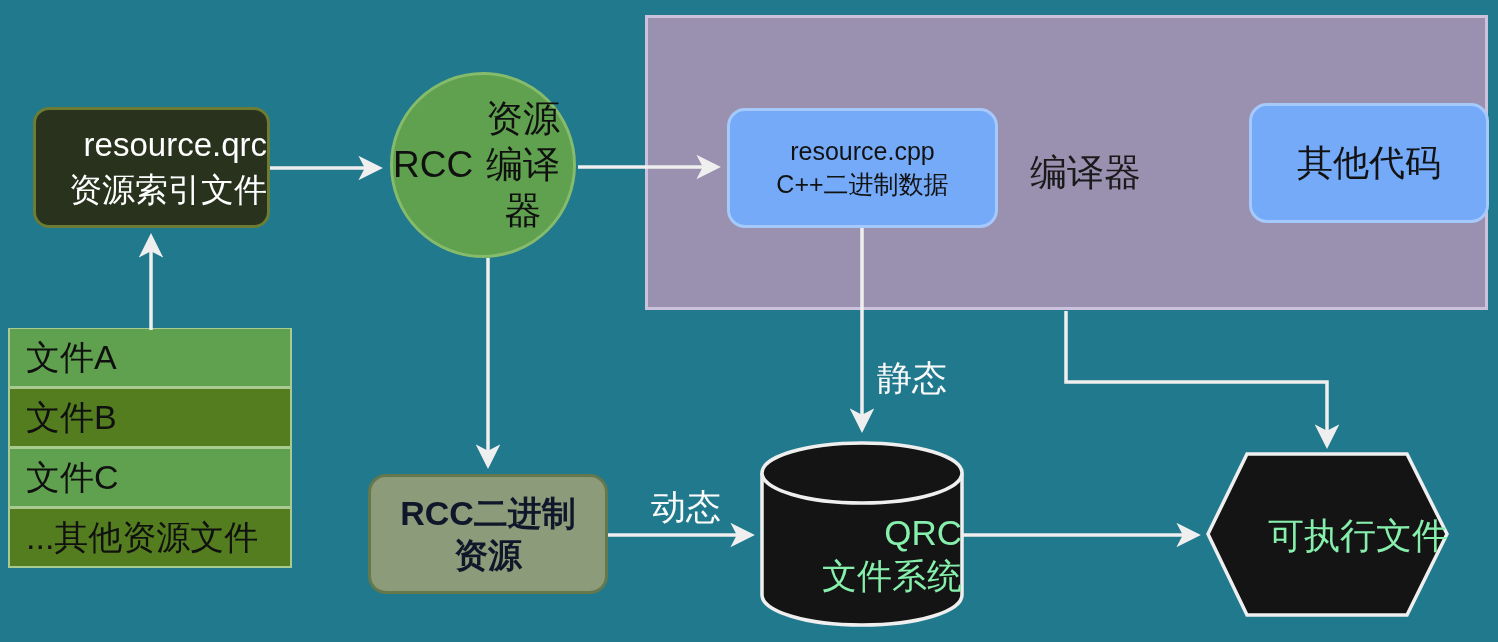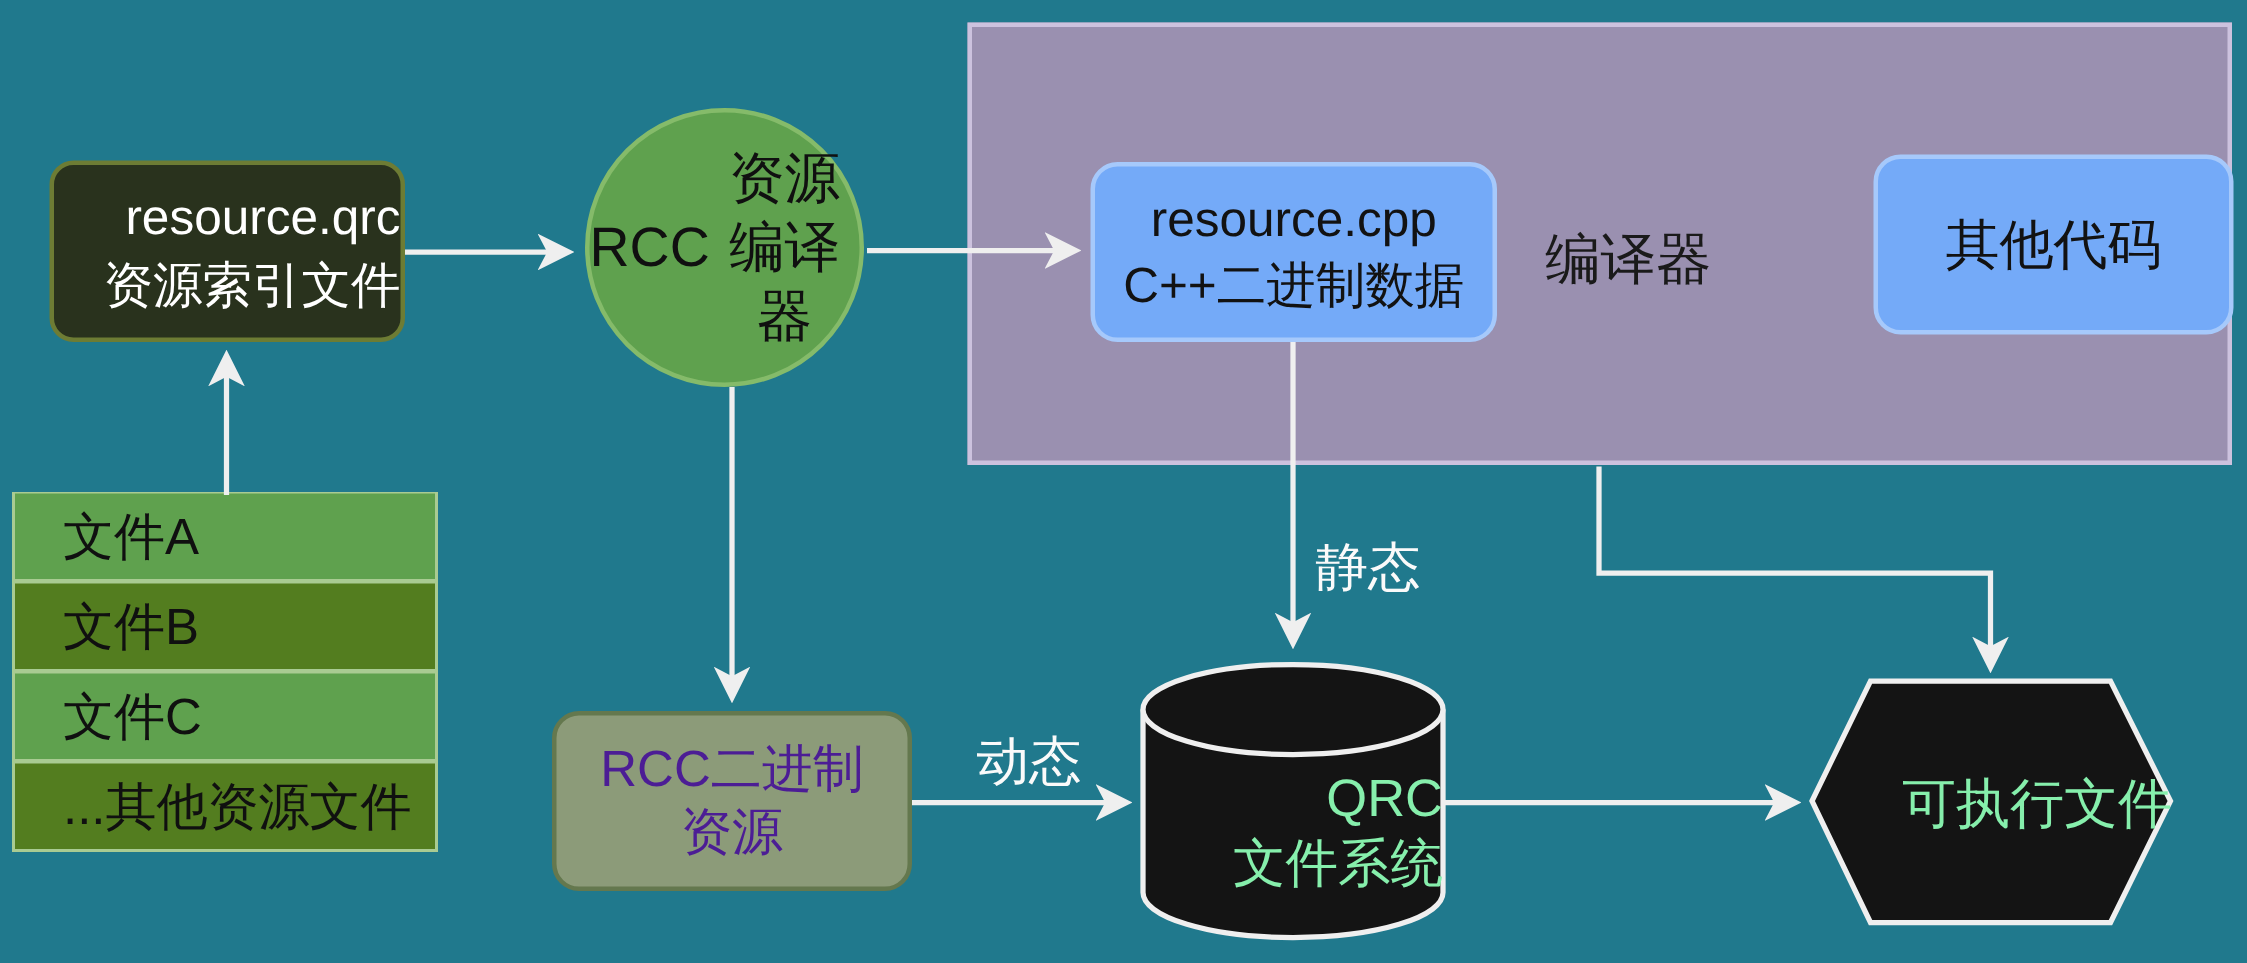--- a/index.html
+++ b/index.html
@@ -15,21 +15,21 @@
   svg.layer{position:absolute;left:0;top:0;width:1498px;height:642px;z-index:4;pointer-events:none;}
 
   
   .compiler-box{
     left:645px;top:15px;width:843px;height:295px;
     background:#9a90b0;border:3px solid #ccc2de;z-index:2;
   }
   .blue-node{
     background:#74aaf8;border:3px solid #a6c9fb;border-radius:18px;
     color:#121212;display:flex;flex-direction:column;align-items:center;justify-content:center;
-    text-align:center;font-size:33px;line-height:1.32;z-index:3;
+    text-align:center;font-size:25px;line-height:1.32;z-index:3;
   }
   .node-cpp{left:727px;top:108px;width:271px;height:120px;}
   .node-other{left:1203px;top:103px;width:240px;height:120px;font-size:36px;margin-left:46px;}
   .compiler-label{left:1030px;top:148px;font-size:37px;color:#1a1a1a;z-index:3;}
 
   
   .qrc-node{
     left:33px;top:107px;width:237px;height:121px;
     background:#29321d;border:3px solid #6d7c34;border-radius:16px;
     color:#ffffff;display:flex;flex-direction:column;align-items:flex-end;justify-content:center;
@@ -52,31 +52,31 @@
   }
   .collapse-btn{
     position:absolute;left:14px;top:11px;width:26px;height:25px;
     background:#c7c7cf;border:2px solid #82828e;
     box-shadow:inset 2px 2px 0 #ededf2, inset -2px -2px 0 #9494a0;
     display:flex;align-items:center;justify-content:center;
   }
   .collapse-btn .bar{width:14px;height:4px;background:#0a0a0a;}
   .res-row{
     height:60px;border:2px solid #a9cb92;border-top-width:1px;
-    color:#101010;display:flex;align-items:center;padding-left:32px;
+    color:#101010;display:flex;align-items:center;padding-left:16px;
   }
   .row-light{background:#5fa14e;}
   .row-dark{background:#537d1f;}
 
   
   .sage-node{
     left:368px;top:474px;width:240px;height:120px;
     background:#8c9b79;border:3px solid #64784e;border-radius:18px;
-    color:#4c1d95;display:flex;align-items:center;justify-content:center;
-    text-align:center;font-size:34px;line-height:1.25;padding:0 16px;z-index:2;
+    color:#0f172a;display:flex;align-items:center;justify-content:center;
+    text-align:center;font-size:34px;line-height:1.25;padding:0 16px;z-index:2;font-weight:bold;
   }
 
   
   .edge-label{color:#fafafa;font-size:35px;z-index:5;}
   .label-dynamic{left:636px;top:484px;width:100px;text-align:center;}
   .label-static{left:877px;top:355px;}
 
   
   .shape-text{
     color:#86efac;text-align:center;z-index:5;font-size:35px;line-height:1.22;

